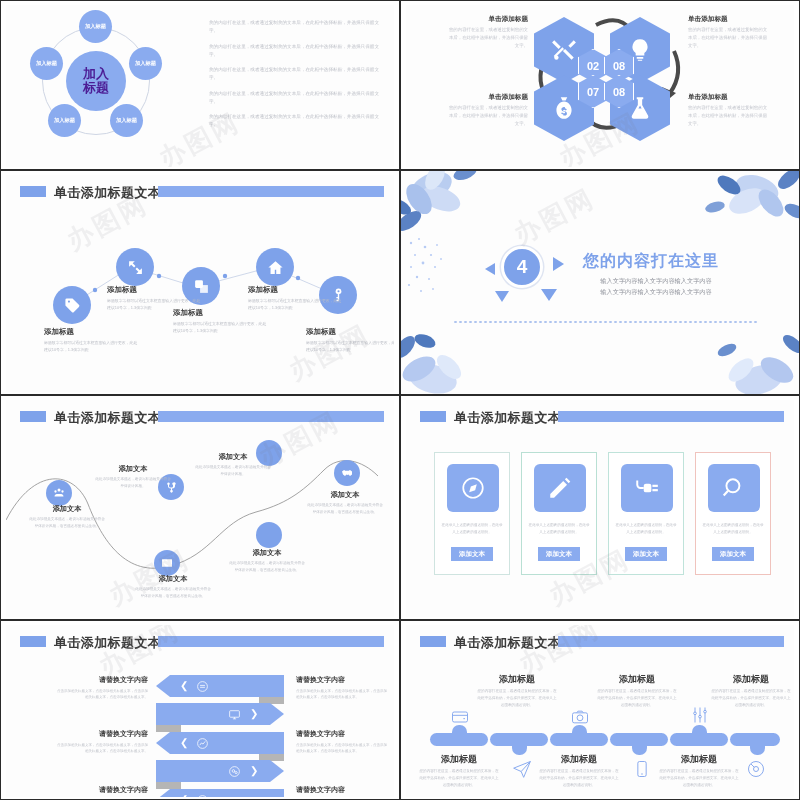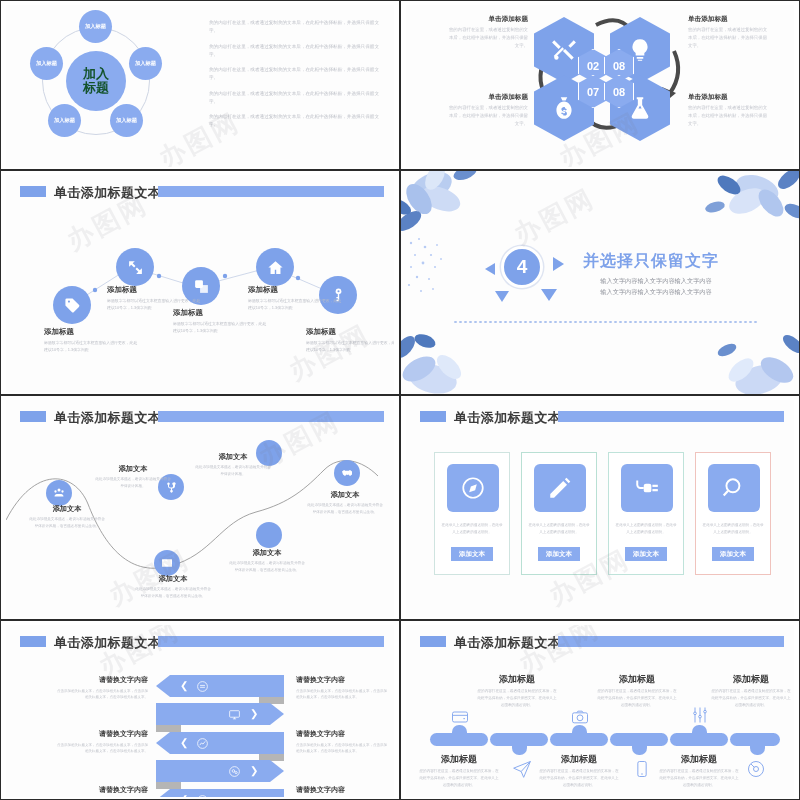--- a/index.html
+++ b/index.html
@@ -52,21 +52,21 @@
 
   
   .hub-ring {
     position:absolute; left:36px; top:22px; width:108px; height:108px;
     border:1px solid #cfd6e4; border-radius:50%;
   }
   .hub-center {
     position:absolute; left:60px; top:46px; width:60px; height:60px;
     border-radius:50%; background:#8aabef;
     display:flex; align-items:center; justify-content:center;
-    color:#14532d; font-size:13px; font-weight:bold; line-height:1.05;
+    color:#4c1d95; font-size:13px; font-weight:bold; line-height:1.05;
     text-align:center;
   }
   .hub-node {
     position:absolute; width:33px; height:33px; border-radius:50%;
     background:#8aabef; color:#fff;
     display:flex; align-items:center; justify-content:center;
     font-size:5.3px; font-weight:bold; text-align:center;
   }
   .hub-n0 { left:73px; top:5px; }
   .hub-n1 { left:123px; top:42px; }
@@ -425,21 +425,21 @@
             <circle cx="28" cy="56" r="0.9"></circle>
         </g>
       </svg>
 
       <div class="numcircle">4</div>
       <div class="tri" style="left:84px; top:92px; border-top:6px solid transparent; border-bottom:6px solid transparent; border-right:10px solid #7ea2ea;"></div>
       <div class="tri" style="left:152px; top:86px; border-top:7px solid transparent; border-bottom:7px solid transparent; border-left:11px solid #7ea2ea;"></div>
       <div class="tri" style="left:94px; top:120px; border-left:7px solid transparent; border-right:7px solid transparent; border-top:11px solid #7ea2ea;"></div>
       <div class="tri" style="left:140px; top:118px; border-left:8px solid transparent; border-right:8px solid transparent; border-top:12px solid #7ea2ea;"></div>
 
-      <div class="cov-title">并选择只保留文字</div>
+      <div class="cov-title">您的内容打在这里</div>
       <div class="cov-sub">
         <div>输入文字内容输入文字内容输入文字内容</div>
         <div>输入文字内容输入文字内容输入文字内容</div>
       </div>
       <div class="dotline"></div>
       <div class="wm" style="left:110px; top:28px;">办图网</div>
     </div>
   </div>
 
   <div class="slide">

